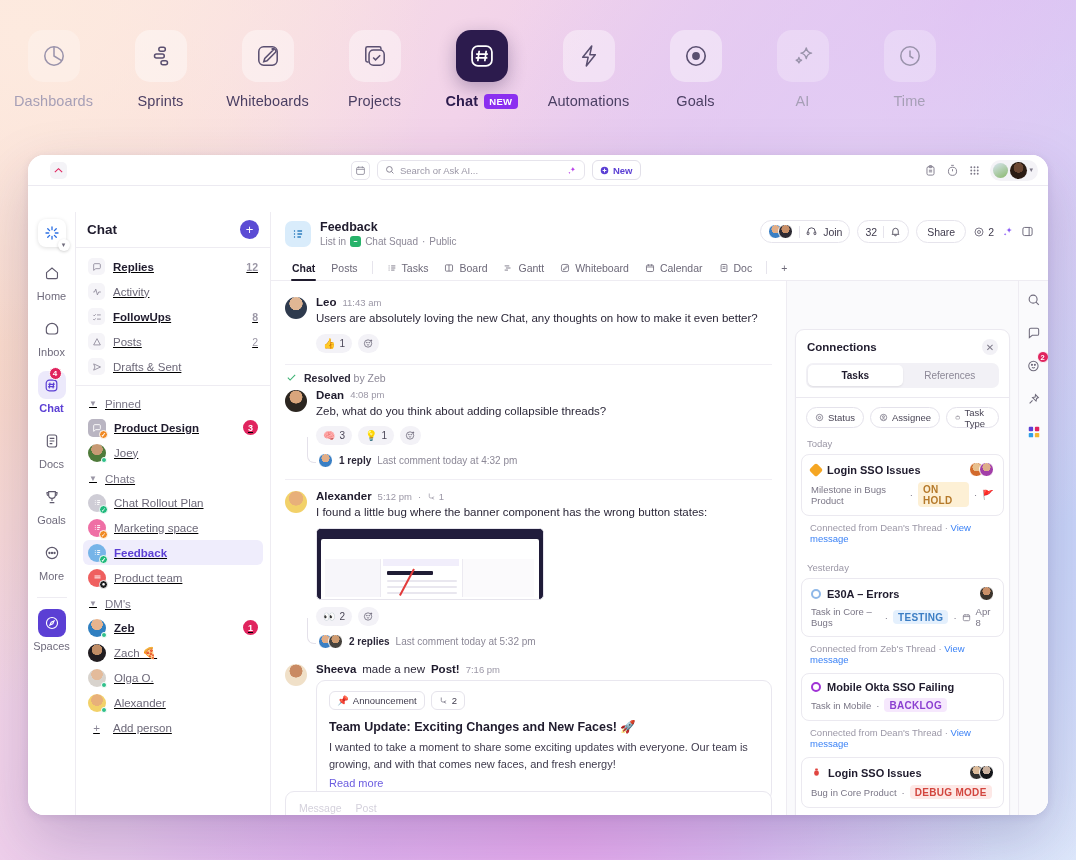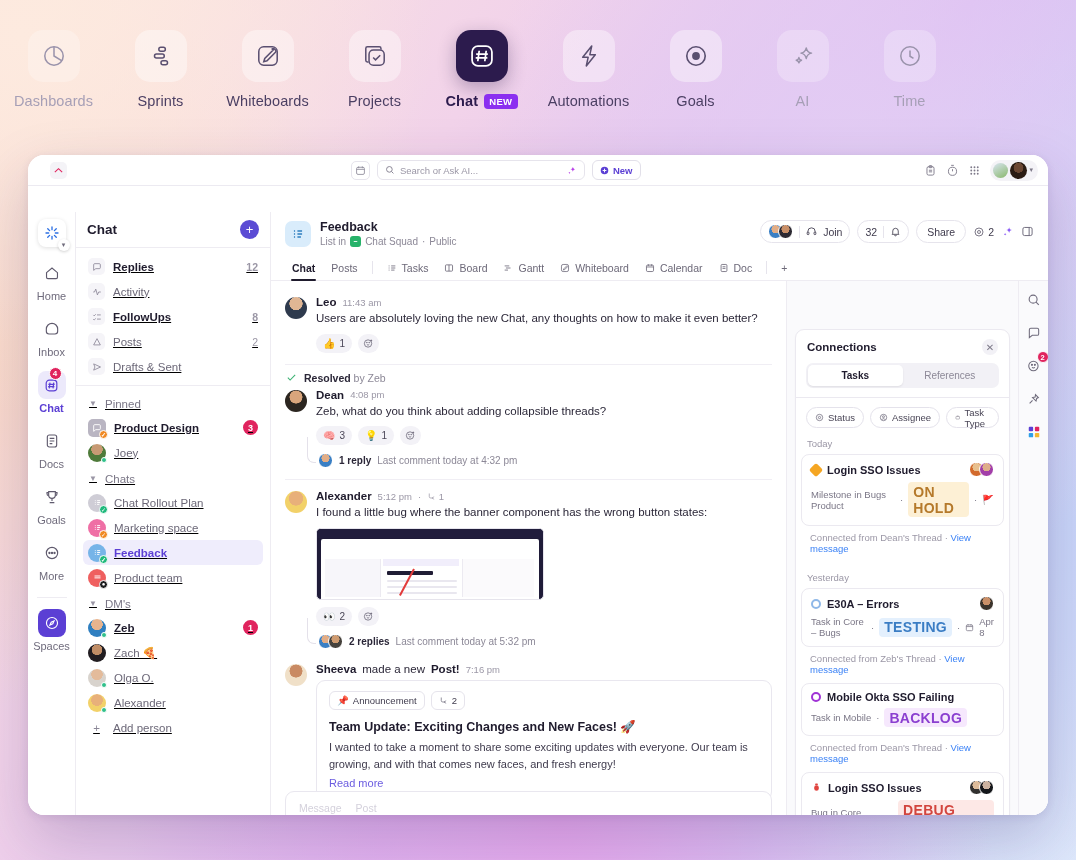--- a/index.html
+++ b/index.html
@@ -288,21 +288,21 @@
   .citem { margin: 0 5px 8px; }
   .cmain { background: #fff; border: 1px solid #ebe9f0; border-radius: 8px; padding: 7px 9px 8px; }
   .crow1 { display: flex; align-items: center; gap: 6px; }
   .cdot { width: 10px; height: 10px; border-radius: 50%; flex: none; }
   .ctitle { font-size: 11px; font-weight: 700; color: #1f1b2d; flex: 1;
             white-space: nowrap; overflow: hidden; text-overflow: ellipsis; }
   .cavs { display: flex; }
   .cavs .rav + .rav { margin-left: -5px; }
   .crow2 { display: flex; align-items: center; gap: 5px; margin-top: 5px;
            font-size: 9.5px; color: #7a7686; flex-wrap: nowrap; }
-  .stat { border-radius: 4px; padding: 1.5px 5px; font-size: 14px; font-weight: 700;
+  .stat { border-radius: 4px; padding: 1.5px 5px; font-size: 10px; font-weight: 700;
           letter-spacing: .3px; }
   .cfoot { font-size: 9.5px; color: #9b97a6; padding: 6px 9px 0; }
   .cfoot a { color: #3b82f6; text-decoration: none; }
 
   .rrail { width: 30px; flex: none; background: #fafafc; border-left: 1px solid #eeecf2;
            display: flex; flex-direction: column; align-items: center; padding-top: 9px; gap: 13px; }
   .rricon { width: 20px; height: 20px; display: flex; align-items: center;
             justify-content: center; color: #6f6b7c; position: relative; }
   .rr-badge { position: absolute; top: -5px; right: -5px; min-width: 12px; height: 12px;
               border-radius: 6px; background: #e0245e; color: #fff; font-size: 7.5px;

